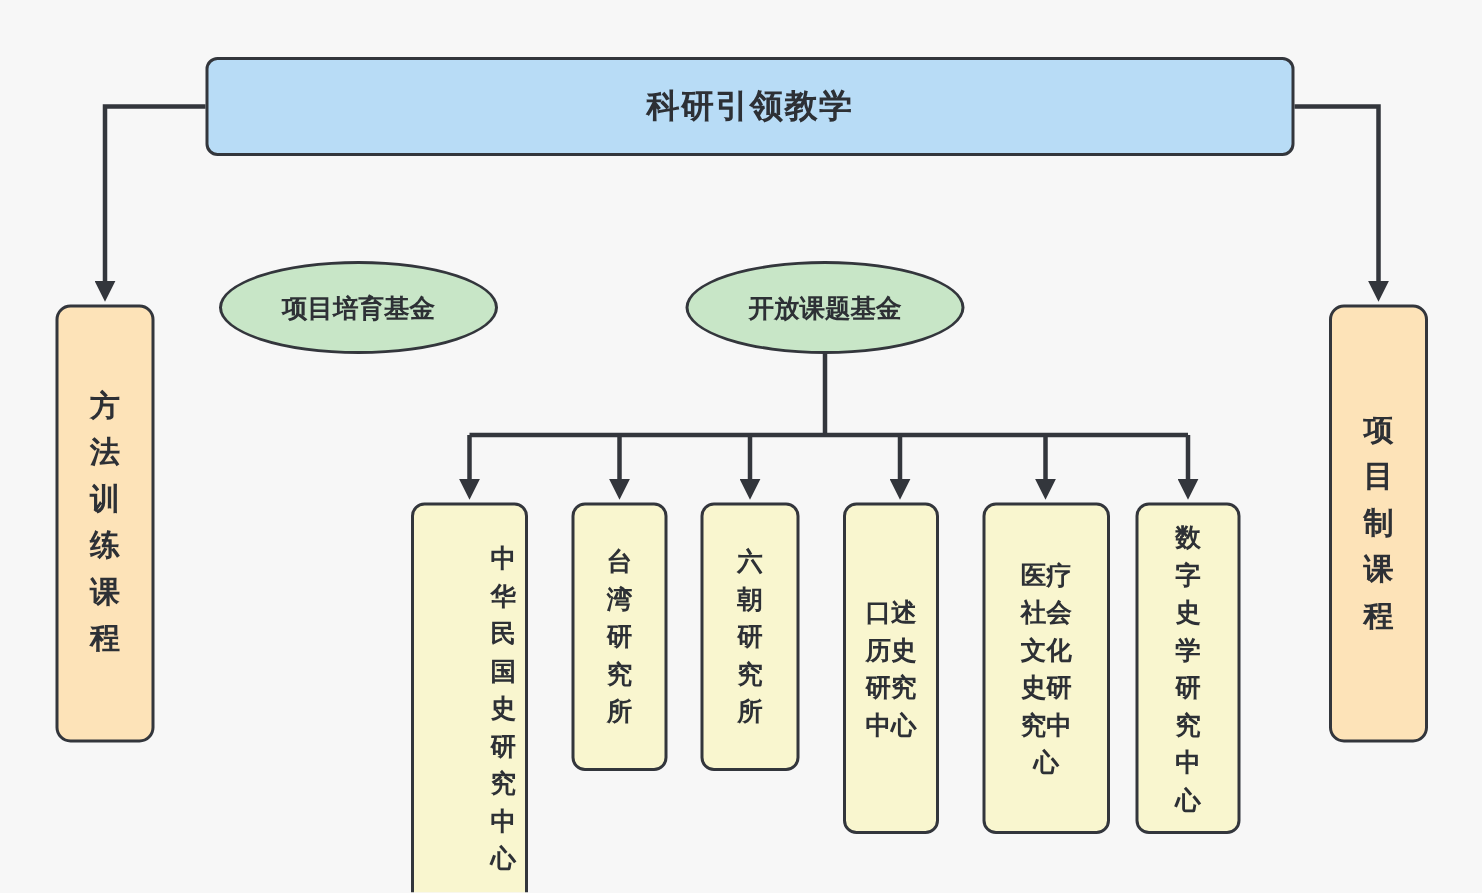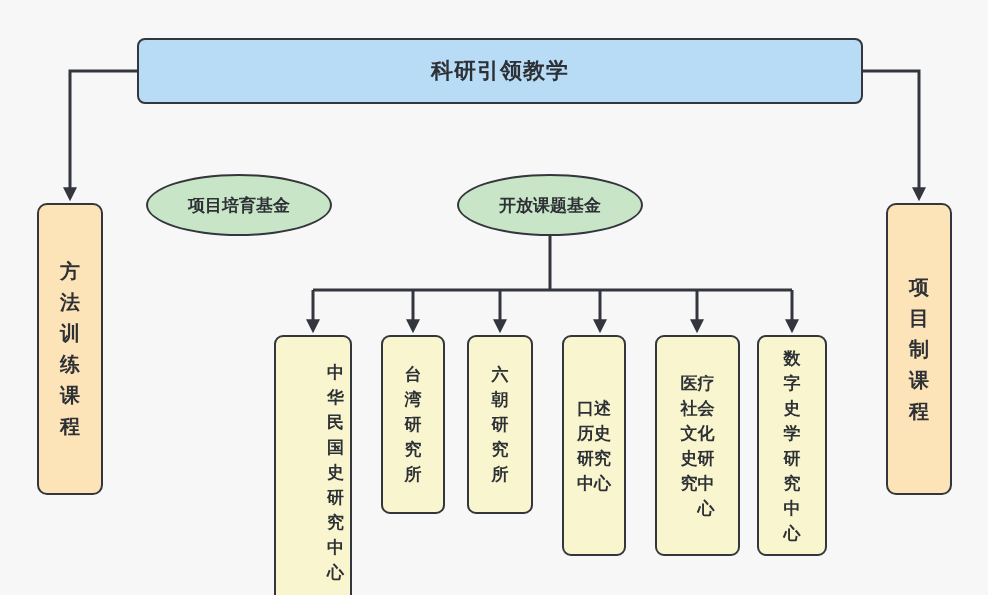--- a/index.html
+++ b/index.html
@@ -65,21 +65,21 @@
     top: 335px;
     background: #f9f6cf;
     border-radius: 9px;
     font-size: 17px;
     line-height: 25px;
   }
   .c1 { left: 274px; width: 78px; height: 275px; padding-left: 45px; }
   .c2 { left: 381px; width: 64px; height: 179px; }
   .c3 { left: 467px; width: 66px; height: 179px; }
   .c4 { left: 562px; width: 64px; height: 221px; }
-  .c5 { left: 655px; width: 85px; height: 221px; text-align: right; }
+  .c5 { left: 655px; width: 85px; height: 221px; }
   .c6 { left: 757px; width: 70px; height: 221px; }
 </style>
 </head>
 <body>
 
 <div class="canvas">
 
   <svg class="connectors" viewBox="0 0 988 595" xmlns="http://www.w3.org/2000/svg">
     <defs>
       <marker id="arrow" viewBox="0 0 10 10" refX="7" refY="5" markerWidth="14" markerHeight="14" markerUnits="userSpaceOnUse" orient="auto">

